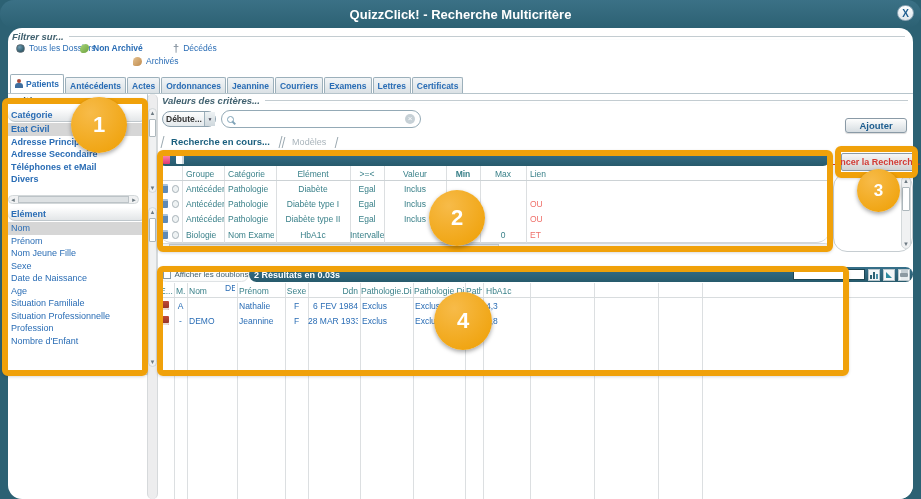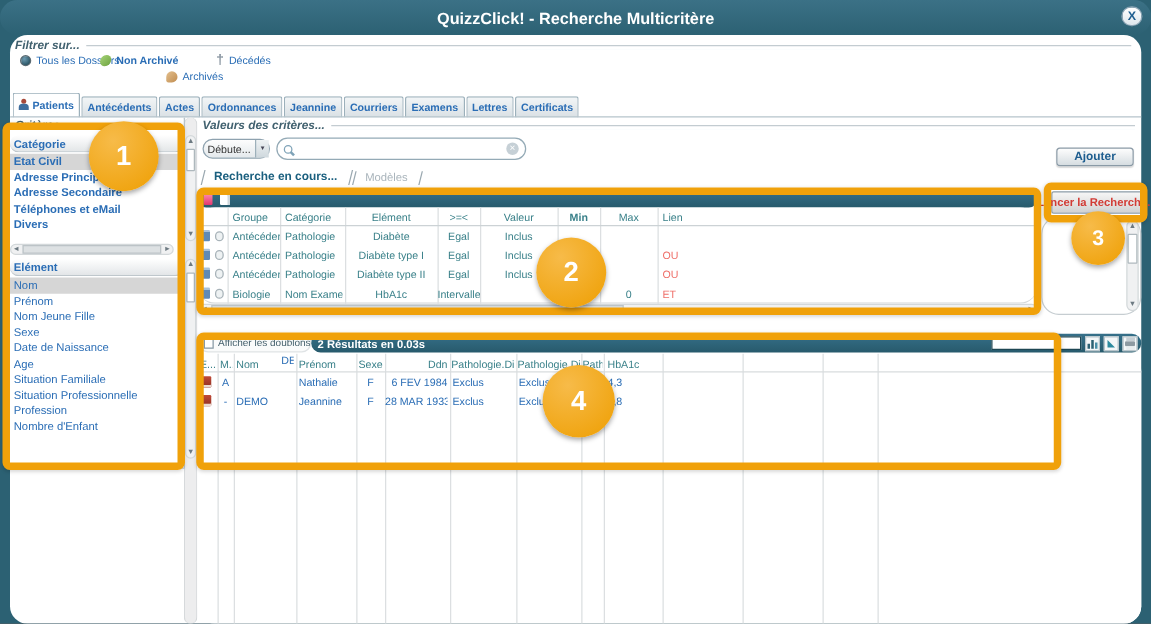--- a/index.html
+++ b/index.html
@@ -215,21 +215,21 @@
   </div>
   <div class="abs sb" style="left:148px;top:207px;width:9px;height:160px;display:flex;flex-direction:column;align-items:center;">
     <span class="sbarrow">▲</span>
     <span class="sbthumb" style="width:7px;height:24px;margin:2px 0;"></span>
     <span class="sbarrow" style="margin-top:auto;">▼</span>
   </div>
 
   <div class="abs legend" style="left:162px;top:95px;width:746px;">
     <span>Valeurs des critères...</span>
   </div>
-  <div class="abs selbox" style="left:162px;top:111px;width:54px;height:16px;">
+  <div class="abs selbox" style="left:162px;top:111px;width:54px;height:16px;font-weight:bold;">
     <span class="sellabel">Débute...</span>
     <span class="selarrow">▼</span>
   </div>
   <div class="abs searchbox" style="left:221px;top:110px;width:200px;height:18px;">
     <span class="mag"></span>
     <input class="sinput" value="" style="">
     <span class="clr">×</span>
   </div>
   <div class="abs btn" style="left:845px;top:118px;width:62px;height:15px;">Ajouter</div>
 

